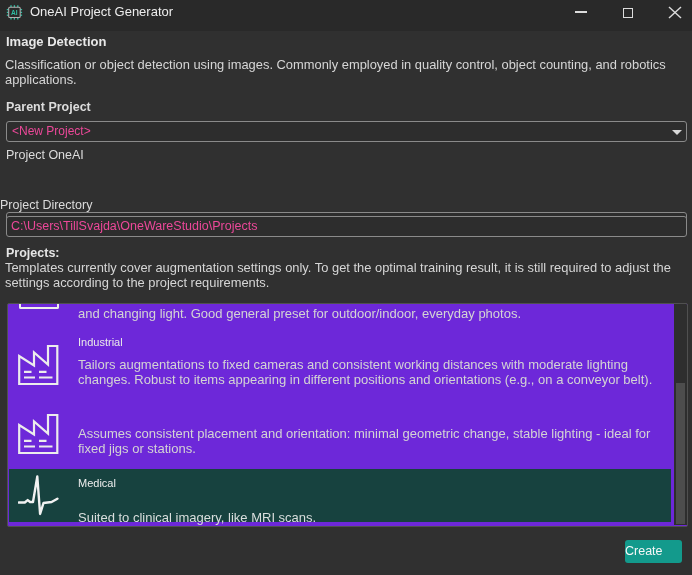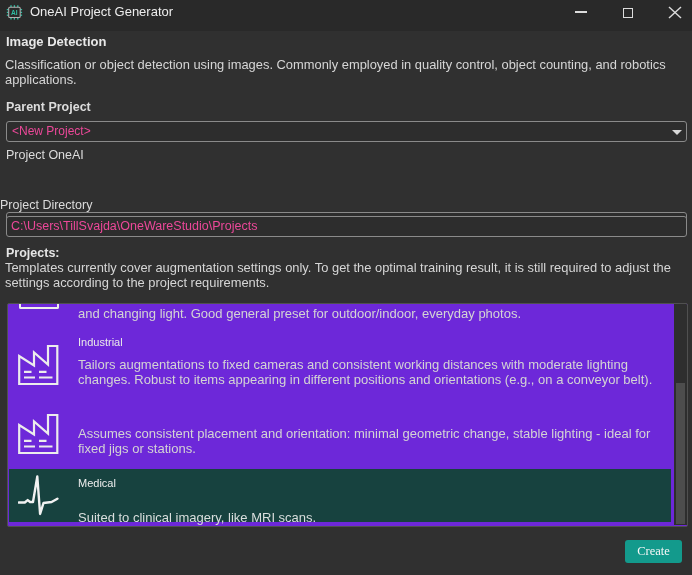--- a/index.html
+++ b/index.html
@@ -12,21 +12,21 @@
   .btn-max { left:623px; top:8px; width:10px; height:9.5px; border:1.5px solid #dcdcdc; }
   .label { font-size:12.5px; color:#dcdcdc; line-height:15px; }
   .h1 { font-size:13px; font-weight:bold; color:#e8e8e8; line-height:16px; }
   .para { font-size:12.9px; color:#d6d6d6; line-height:15px; }
   .field { left:6px; width:681px; height:21.5px; background:#2d2d2d; border:1px solid #8a8a8a; border-radius:3px; font-size:12.5px; color:#ec4899; line-height:19.5px; padding-left:4px; }
   .list { left:7px; top:303px; width:680.5px; height:224px; background:#6d28d9; border:1.5px solid #505050; border-radius:2px; overflow:hidden; position:absolute; }
   .row { position:absolute; left:1px; width:662px; }
   .rowtitle { position:absolute; left:69px; font-size:11px; font-weight:normal; color:#e9e9e9; line-height:16px; white-space:nowrap; }
   .rowdesc { position:absolute; left:69px; font-size:13px; color:#d4d4d4; line-height:15px; white-space:nowrap; }
   .icon { position:absolute; left:9px; }
-  .create { left:625px; top:540px; width:57px; height:23px; background:#139a8c; border-radius:3px; font-size:12.5px; color:#f7f7f7; text-align:center; line-height:23px;font-family:Liberation Serif, serif; }
+  .create { left:625px; top:540px; width:57px; height:23px; background:#139a8c; border-radius:3px; font-size:12.5px; color:#f7f7f7; line-height:23px; }
 </style>
 </head>
 <body>
   <div class="abs titlebar"></div>
 
   <svg class="abs" style="left:6px; top:4px;" width="17" height="17" viewBox="0 0 17 17">
     <g stroke="#2fbfa4" stroke-width="1.3">
       <line x1="5.0" y1="1.2" x2="5.0" y2="3.1"></line>
       <line x1="8.4" y1="1.2" x2="8.4" y2="3.1"></line>
       <line x1="11.8" y1="1.2" x2="11.8" y2="3.1"></line>

